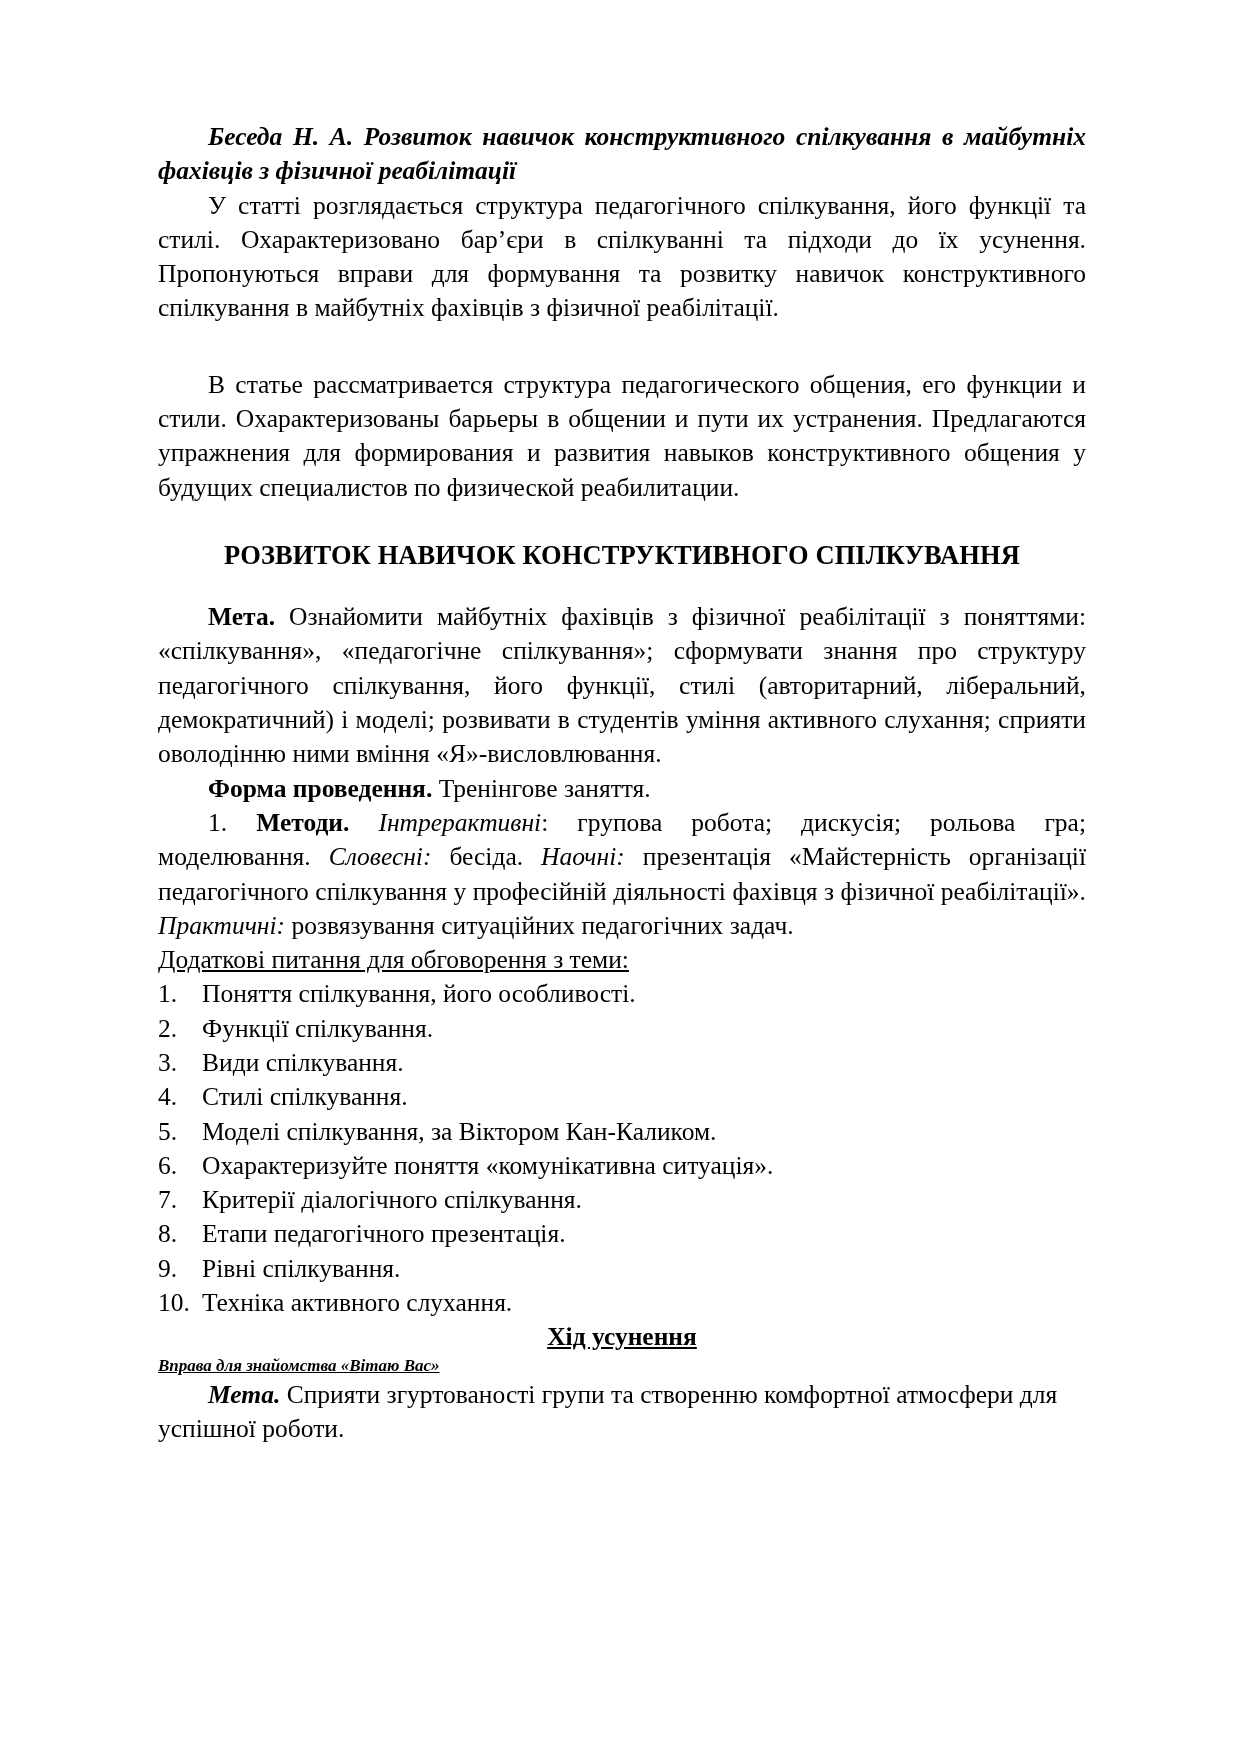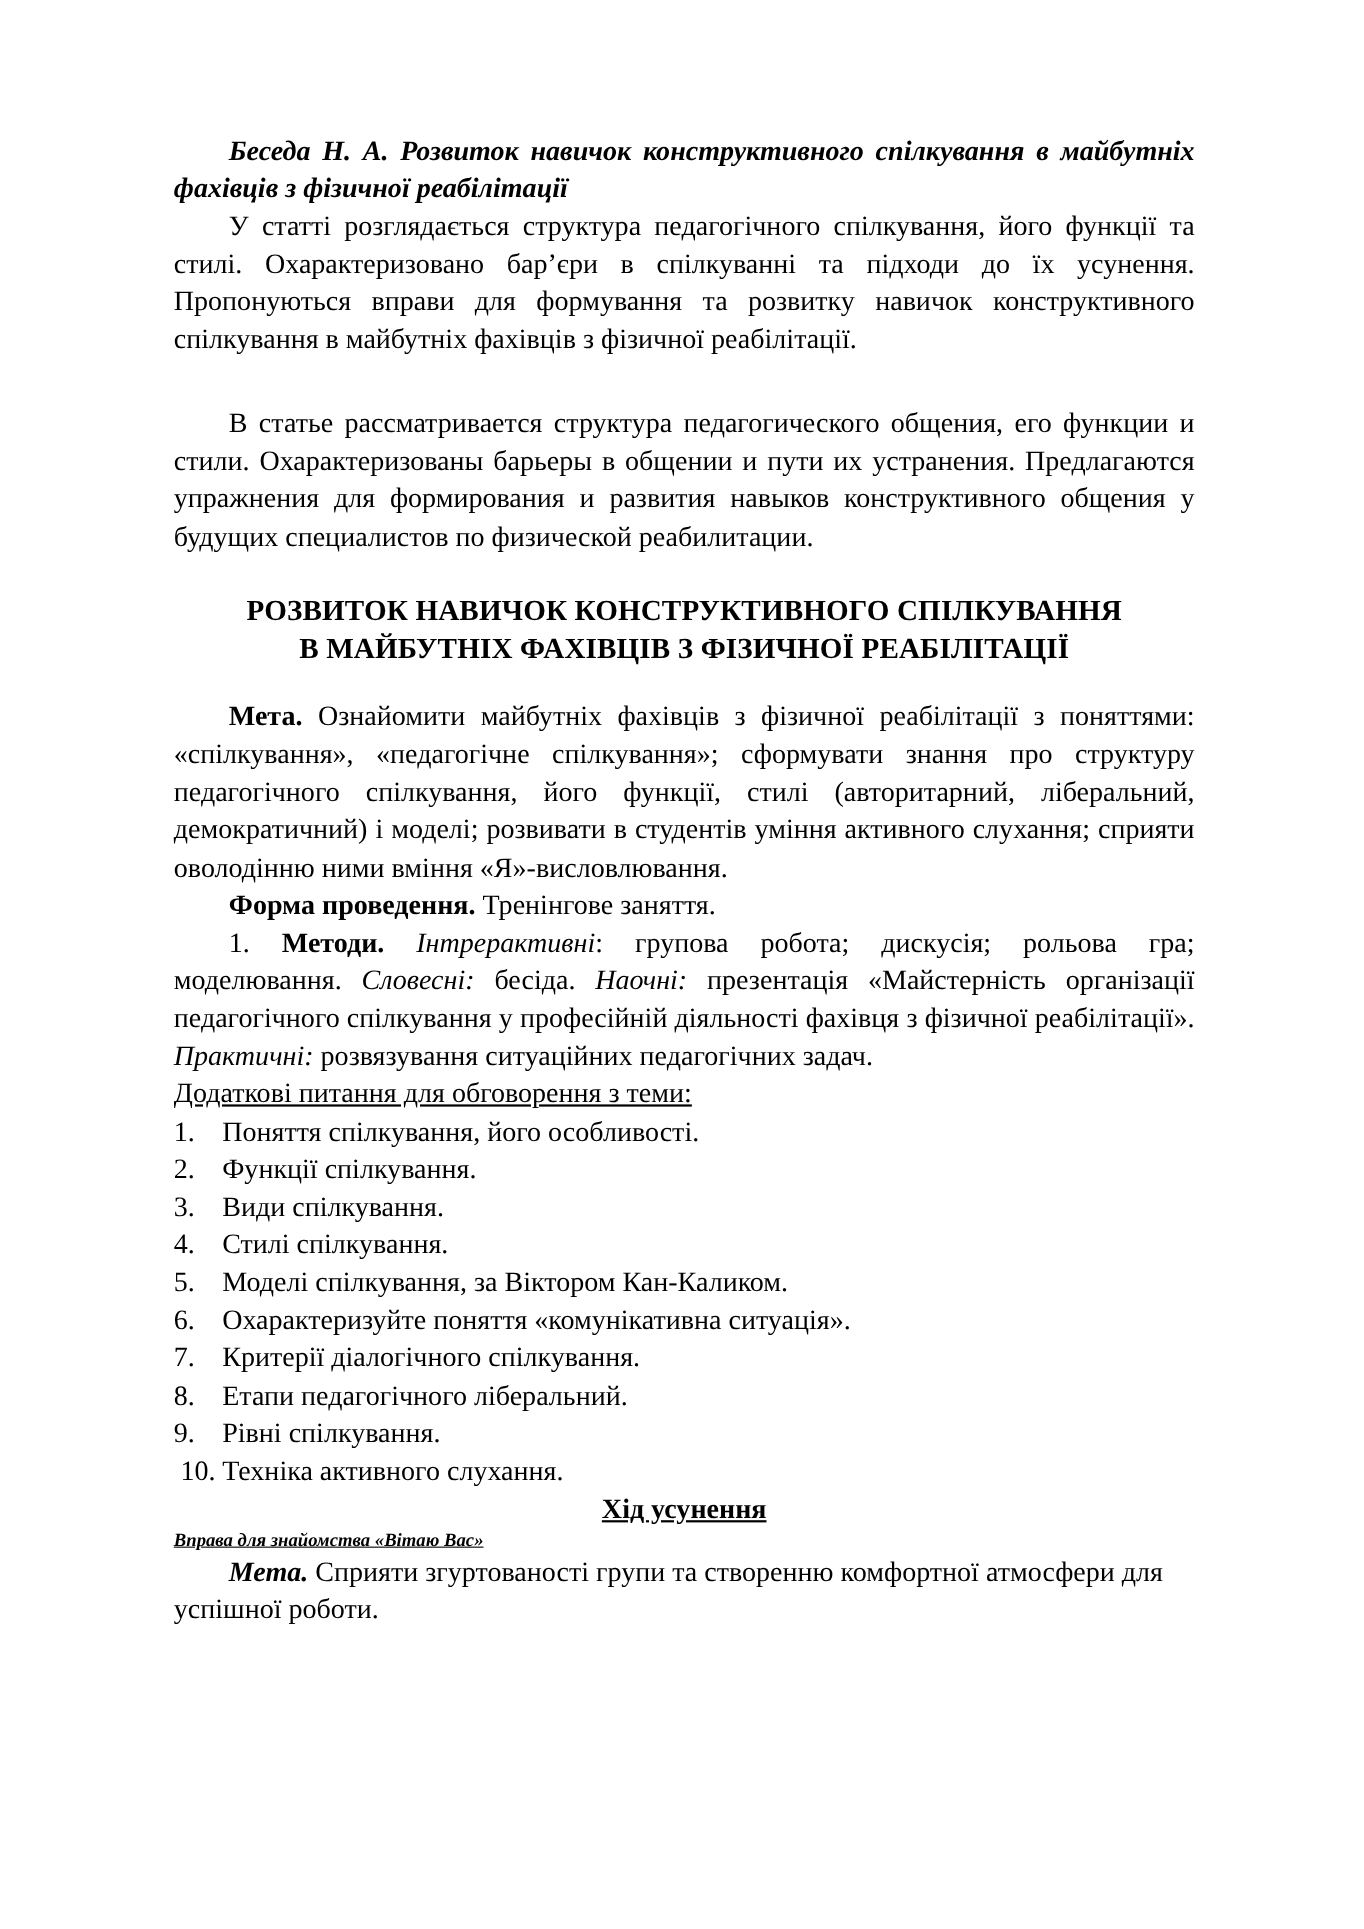--- a/index.html
+++ b/index.html
@@ -82,21 +82,20 @@
     align-items: baseline;
   }
   ol.questions li .num {
     width: 44px;
     flex: 0 0 44px;
     text-align: left;
   }
   ol.questions li.wide .num {
     width: 44px;
     flex: 0 0 44px;
-    text-align: center;
   }
   ol.questions li .txt { flex: 1 1 auto; }
 
   .centered-underline {
     text-align: center;
     font-weight: bold;
     font-size: 25.5px;
     line-height: 1.345;
     margin: 0;
   }
@@ -126,21 +125,20 @@
   <div id="abstract-ua">
     <p class="indent">У статті розглядається структура педагогічного спілкування, його функції та стилі. Охарактеризовано бар’єри в спілкуванні та підходи до їх усунення. Пропонуються вправи для формування та розвитку навичок конструктивного спілкування в майбутніх фахівців з фізичної реабілітації.</p>
   </div>
 
   <div id="abstract-ru">
     <p class="indent">В статье рассматривается структура педагогического общения, его функции и стили. Охарактеризованы барьеры в общении и пути их устранения. Предлагаются упражнения для формирования и развития навыков конструктивного общения у будущих специалистов по физической реабилитации.</p>
   </div>
 
   <div id="main-title">
     <span class="tline">РОЗВИТОК НАВИЧОК КОНСТРУКТИВНОГО СПІЛКУВАННЯ</span>
-    <span class="tline">В МАЙБУТНІХ ФАХІВЦІВ З ФІЗИЧНОЇ РЕАБІЛІТАЦІЇ</span>
   </div>
 
   <div id="body-content">
 
     <p class="indent"><span class="b">Мета.</span><span> Ознайомити майбутніх фахівців з фізичної реабілітації з поняттями: «спілкування», «педагогічне спілкування»; сформувати знання про структуру педагогічного спілкування, його функції, стилі (авторитарний, ліберальний, демократичний) і моделі; розвивати в студентів уміння активного слухання; сприяти оволодінню ними вміння «Я»-висловлювання.</span></p>
 
     <p class="indent nojust"><span class="b">Форма проведення.</span><span> Тренінгове заняття.</span></p>
 
     <p class="indent"><span>1. </span><span class="b">Методи.</span><span class="i"> Інтрерактивні</span><span>: групова робота; дискусія; рольова гра; моделювання. </span><span class="i">Словесні:</span><span> бесіда. </span><span class="i">Наочні:</span><span> презентація «Майстерність організації педагогічного спілкування у професійній діяльності фахівця з фізичної реабілітації». </span><span class="i">Практичні:</span><span> розвязування ситуаційних педагогічних задач.</span></p>
 
@@ -171,21 +169,21 @@
       <li>
           <span class="num">6.</span>
           <span class="txt">Охарактеризуйте поняття «комунікативна ситуація».</span>
         </li>
       <li>
           <span class="num">7.</span>
           <span class="txt">Критерії діалогічного спілкування.</span>
         </li>
       <li>
           <span class="num">8.</span>
-          <span class="txt">Етапи педагогічного ліберальний.</span>
+          <span class="txt">Етапи педагогічного презентація.</span>
         </li>
       <li>
           <span class="num">9.</span>
           <span class="txt">Рівні спілкування.</span>
         </li>
       <li class="wide">
           <span class="num">10.</span>
           <span class="txt">Техніка активного слухання.</span>
         </li>
     </ol>

